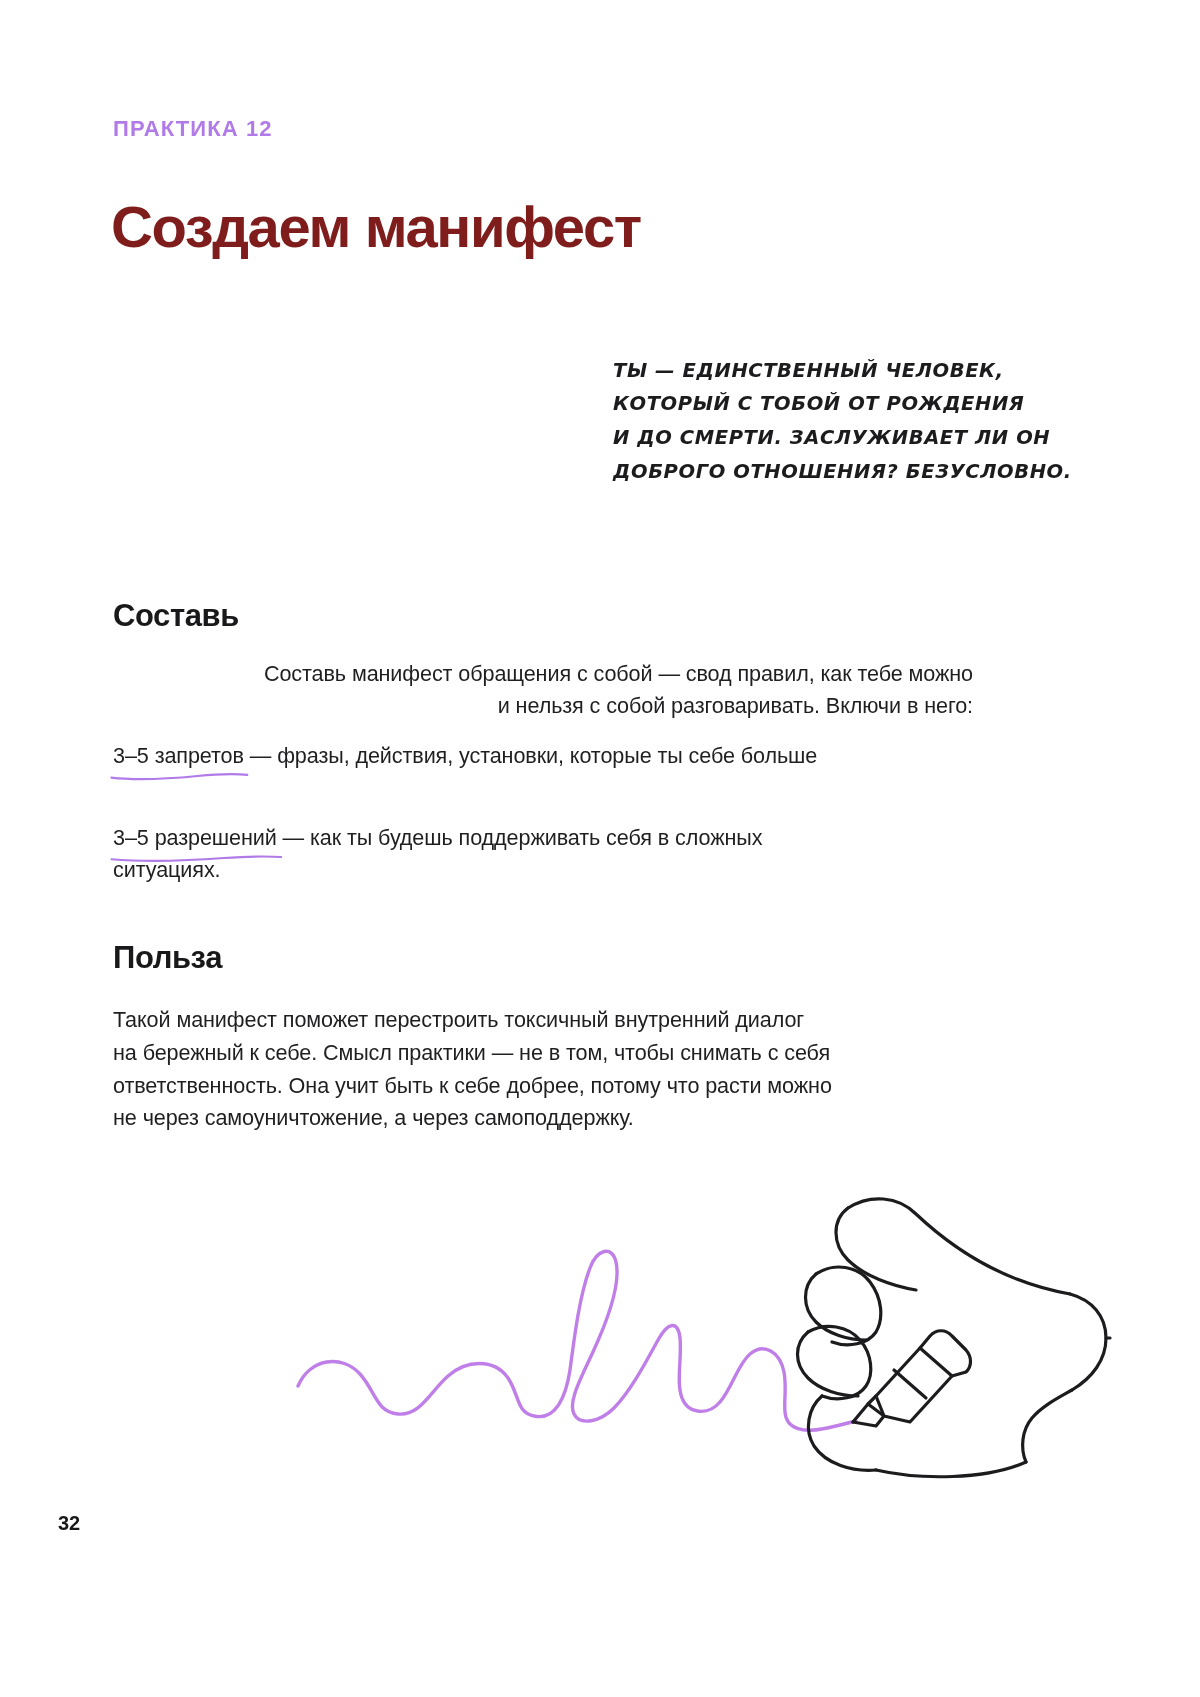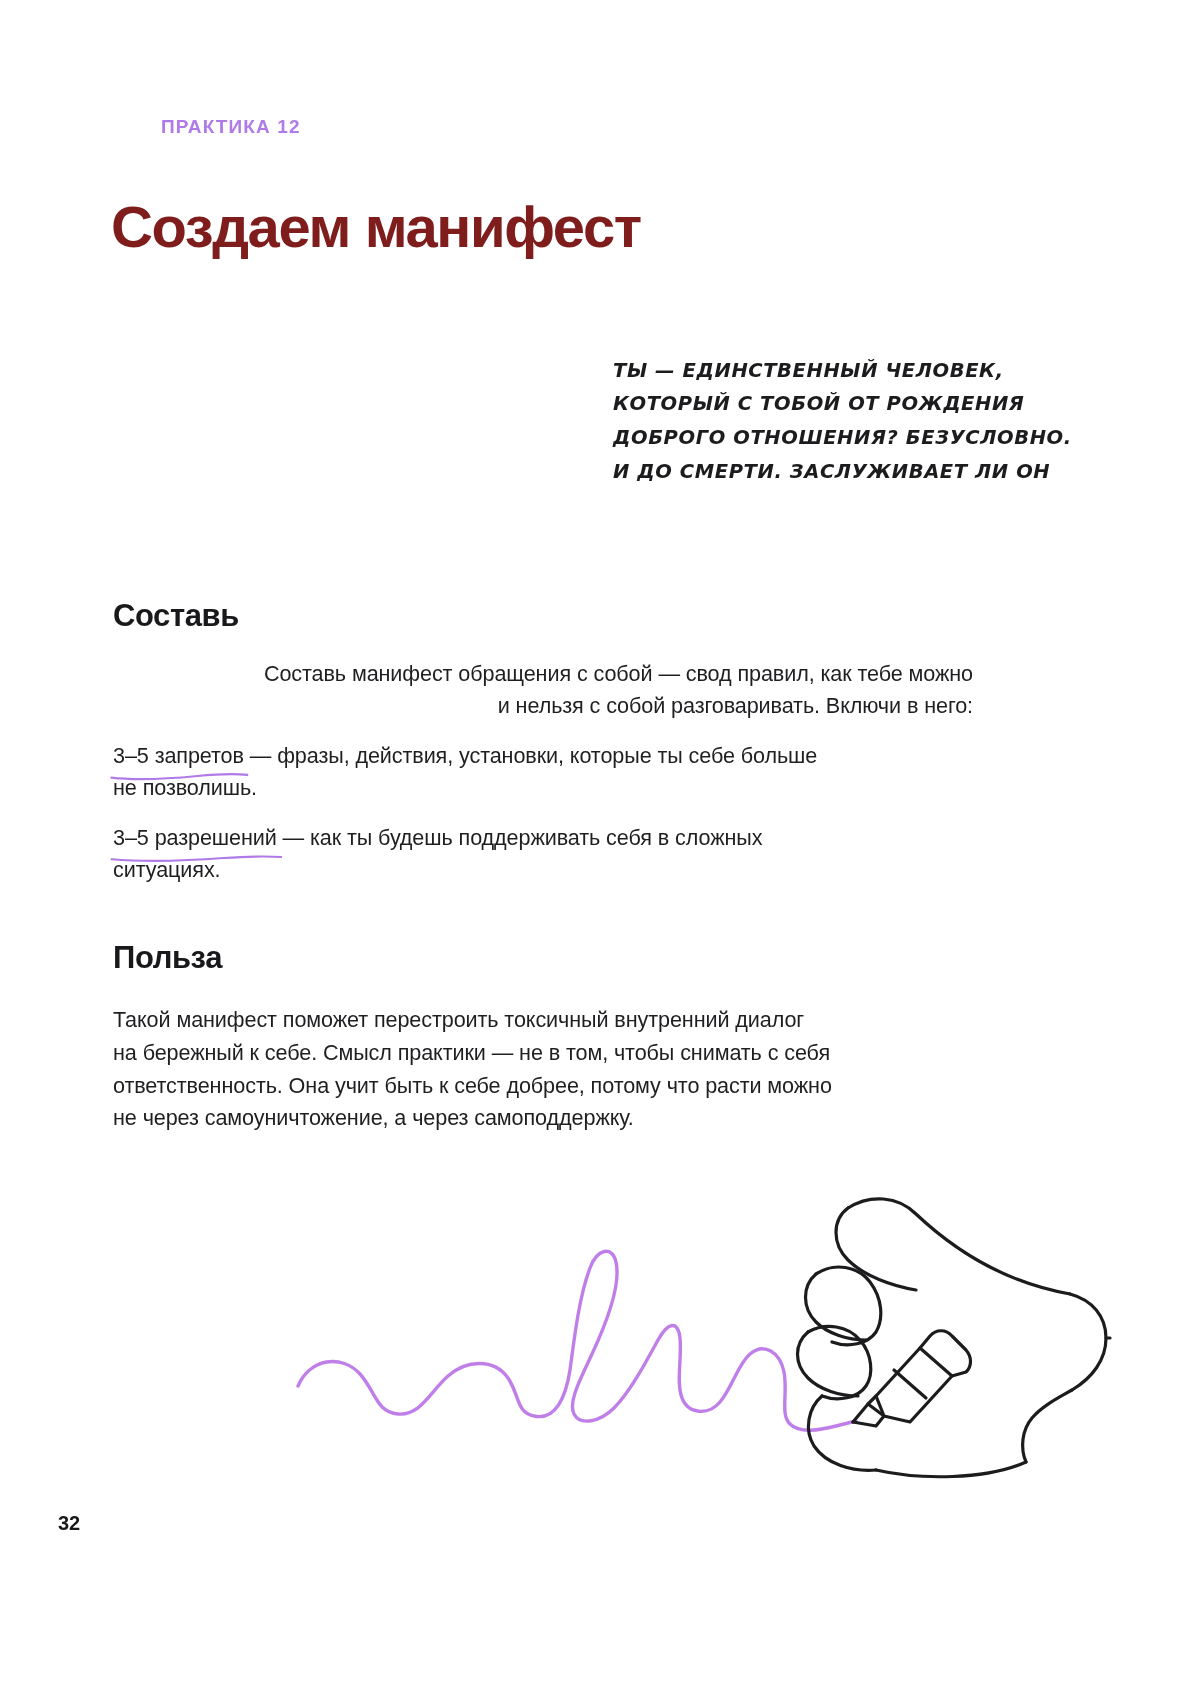--- a/index.html
+++ b/index.html
@@ -16,26 +16,25 @@
     overflow: hidden;
     font-family: "Liberation Sans", sans-serif;
     color: #1c1c1e;
   }
 
   
   .kicker {
     position: absolute;
     left: 113px;
     top: 116px;
-    font-size: 19px;
+    font-size: 22px;
     font-weight: 700;
     letter-spacing: 1.1px;
     color: #b07ae8;
     text-transform: uppercase;
-    margin-left: 48px;
   }
 
   
   .title {
     position: absolute;
     left: 111px;
     top: 156px;
     width: 760px;
     font-size: 58px;
     line-height: 1.12;
@@ -132,38 +131,37 @@
 
   <div class="kicker">ПРАКТИКА 12</div>
 
   <h1 class="title">
     <span class="title-line">Создаем манифест</span>
   </h1>
 
   <blockquote class="quote">
     <span class="quote-line">ТЫ — ЕДИНСТВЕННЫЙ ЧЕЛОВЕК,</span>
     <span class="quote-line">КОТОРЫЙ С ТОБОЙ ОТ РОЖДЕНИЯ</span>
+    <span class="quote-line">И ДО СМЕРТИ. ЗАСЛУЖИВАЕТ ЛИ ОН</span>
     <span class="quote-line">ДОБРОГО ОТНОШЕНИЯ? БЕЗУСЛОВНО.</span>
-    <span class="quote-line">И ДО СМЕРТИ. ЗАСЛУЖИВАЕТ ЛИ ОН</span>
   </blockquote>
 
   <h2 class="section-heading" id="heading-task">Составь</h2>
 
   <p class="para" id="para-intro">
     <span class="line">Составь манифест обращения с собой — свод правил, как тебе можно</span>
     <span class="line">и нельзя с собой разговаривать. Включи в него:</span>
   </p>
 
   <p class="para" id="para-rule-1">
     <span class="line"><span class="underlined"><span>3–5 запретов</span><span class="stroke">
             <svg viewBox="0 0 240 12" preserveAspectRatio="none">
               <path d="M2 8 C 40 11, 92 10, 150 6 C 186 3.5, 214 3, 236 4.6" fill="none" stroke="#b07ae8" stroke-width="2.6" stroke-linecap="round"></path>
             </svg>
           </span></span><span> — фразы, действия, установки, которые ты себе больше</span></span>
-    <span class="line">не позволишь.</span>
   </p>
 
   <p class="para" id="para-rule-2">
     <span class="line"><span class="underlined"><span>3–5 разрешений</span><span class="stroke">
             <svg viewBox="0 0 240 12" preserveAspectRatio="none">
               <path d="M2 7.5 C 46 10.5, 104 9.5, 158 6 C 192 4, 216 3.6, 238 4.8" fill="none" stroke="#b07ae8" stroke-width="2.6" stroke-linecap="round"></path>
             </svg>
           </span></span><span> — как ты будешь поддерживать себя в сложных</span></span>
     <span class="line">ситуациях.</span>
   </p>

